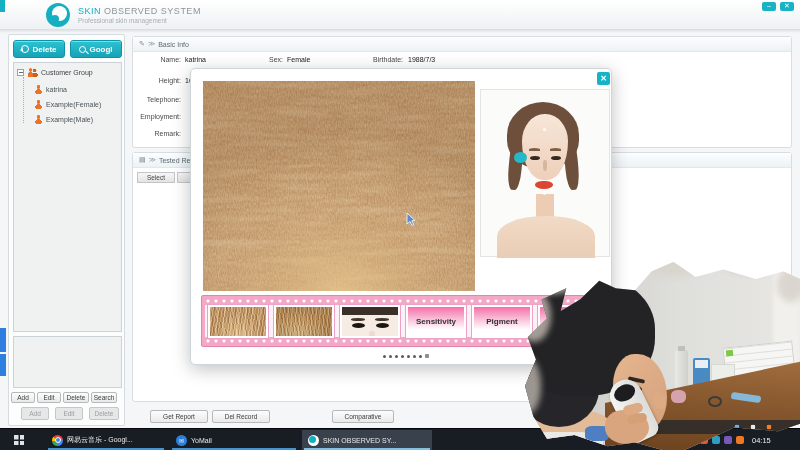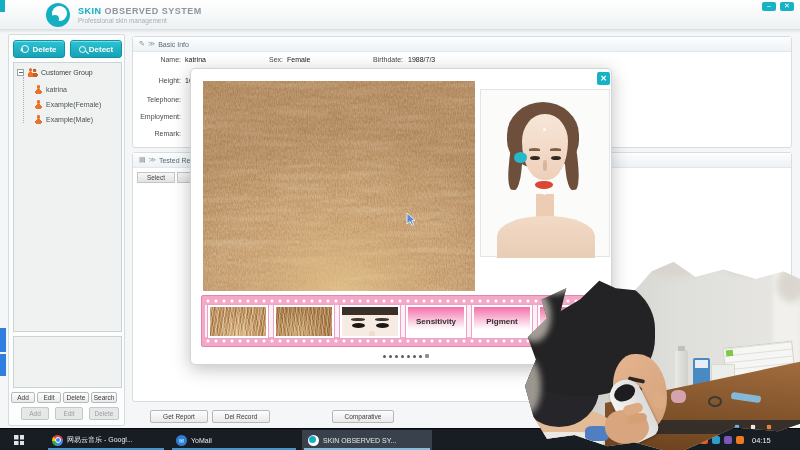--- a/index.html
+++ b/index.html
@@ -12,21 +12,21 @@
     background:linear-gradient(#ffffff,#eef1f3); border-bottom:1px solid #d9dfe2; z-index:5; }
   .titlebar-shadow { position:absolute; left:0; top:30px; width:800px; height:3px;
     background:linear-gradient(rgba(0,0,0,.08),transparent); z-index:5; }
   .corner-accent { position:absolute; left:0; top:0; width:5px; height:12px; background:#14b0c2; }
   .logo { position:absolute; left:46px; top:3px; width:24px; height:24px; border-radius:50%;
     background:#14b0c2; }
   .logo:after { content:""; position:absolute; left:6px; top:3px; width:15px; height:15px;
     border-radius:50%; background:#fff; }
   .logo:before { content:""; position:absolute; left:5px; top:12px; width:8px; height:8px;
     border-radius:50%; background:#14b0c2; z-index:1; }
-  .brand-line { position:absolute; left:78px; top:6px; font-size:9px; font-weight:bold; letter-spacing:.5px; }
+  .brand-line { position:absolute; left:78px; top:6px; font-size:9px; font-weight:normal; letter-spacing:.5px; }
   .brand-primary { color:#12aec0; }
   .brand-secondary { color:#8d969b; }
   .brand-tagline { position:absolute; left:78px; top:17px; font-size:6.5px; color:#a7afb3; }
   .winbtn { position:absolute; top:2px; width:14px; height:9px; background:#17b3c4; border-radius:2px;
     color:#fff; font-size:7px; line-height:8px; text-align:center; cursor:pointer; }
   .win-min { left:762px; } .win-close { left:780px; }
 
   
   .sidebar { position:absolute; left:8px; top:34px; width:117px; height:392px;
     background:#fcfdfd; border:1px solid #d5dce0; border-radius:2px; z-index:6; }
@@ -257,21 +257,21 @@
   </div>
   <div class="titlebar-shadow"></div>
 
   <div class="sidebar">
     <div class="teal-btn btn-return">
       <span class="return-icon"></span>
       <span>Delete</span>
     </div>
     <div class="teal-btn btn-detect">
       <span class="search-icon-s"></span>
-      <span>Detect</span>
+      <span>Googl</span>
     </div>
     <div class="tree-panel">
       <div class="tree-line"></div>
       <div class="tree-root">
         <span class="expand-box"></span>
         <span class="group-icon"></span>
         <span class="tree-label">Customer Group</span>
       </div>
       <div class="tree-item" style="top:22px">
         <span class="person-icon"></span>

